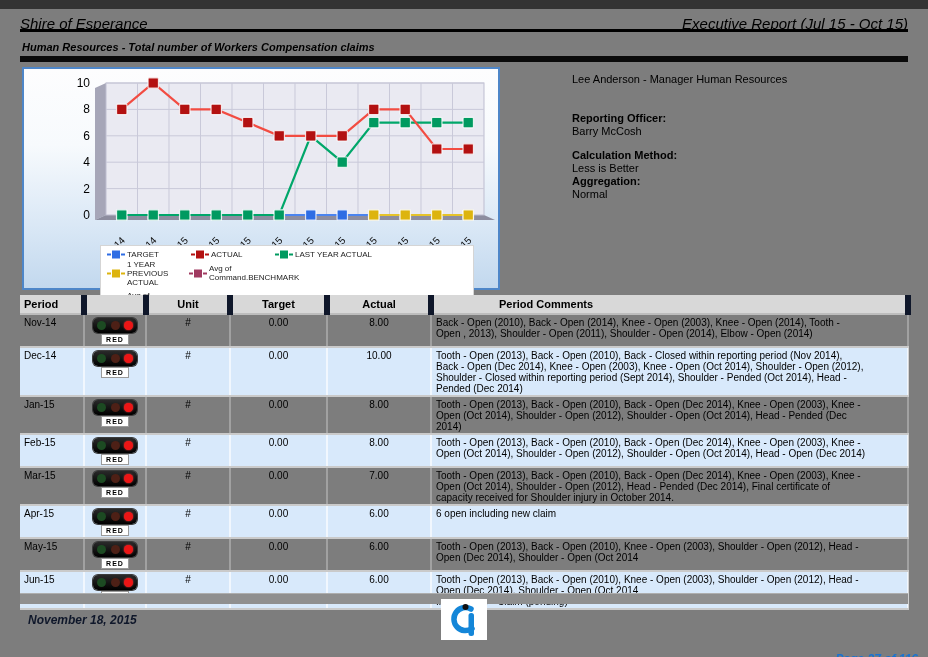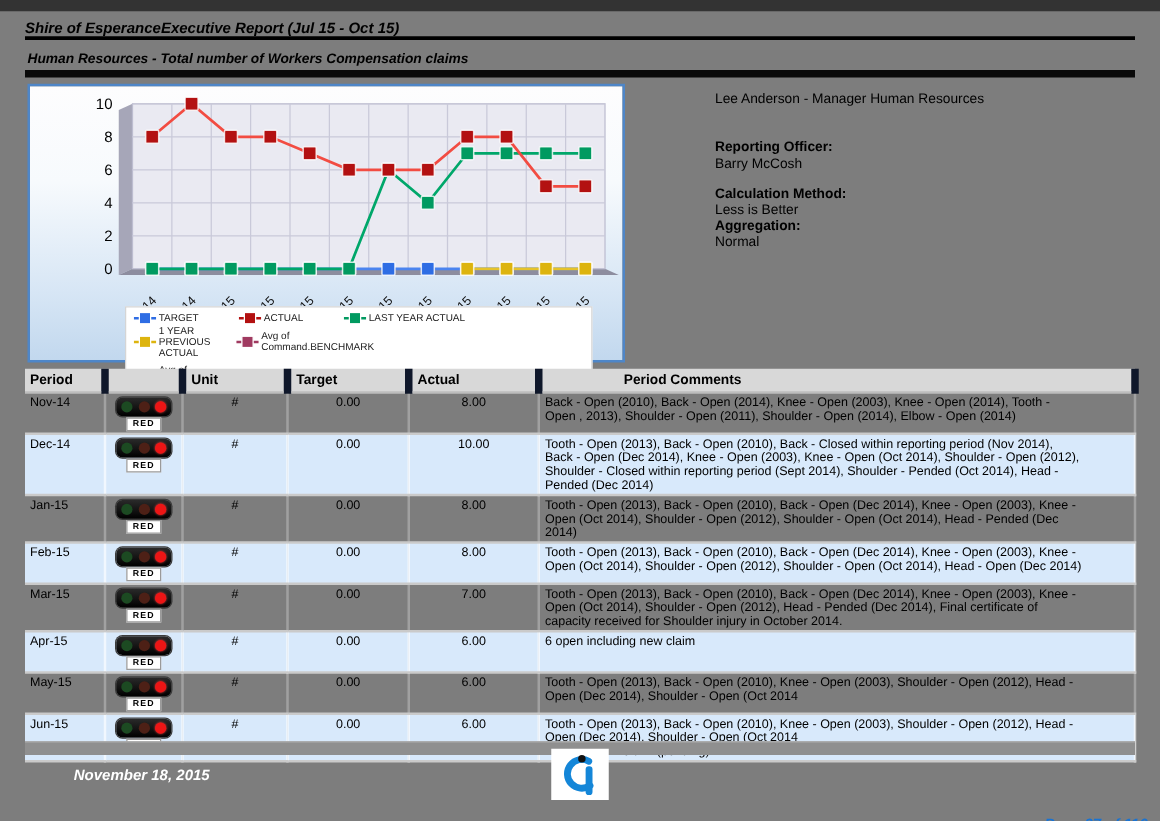--- a/index.html
+++ b/index.html
@@ -4,22 +4,22 @@
 <style>
   html,body{margin:0;padding:0;}
   body{
     width:928px;height:657px;position:relative;overflow:hidden;
     background:#7d7d7d;
     font-family:"Liberation Sans","DejaVu Sans",sans-serif;
     color:#000;
   }
   .top-strip{position:absolute;left:0;top:0;width:928px;height:9px;background:#333;}
   
-  .hdr{position:absolute;left:20px;top:15px;width:888px;display:flex;
-       font-size:12px;font-weight:700;font-style:italic;}
+  .hdr{position:absolute;left:20px;top:15px;width:888px;display:flex;justify-content:space-between;
+       font-size:15px;font-weight:400;font-style:italic;}
   .hdr-rule{position:absolute;left:20px;top:29px;width:888px;height:3px;background:#000;}
   .section-title{position:absolute;left:22px;top:41px;width:886px;font-size:11px;font-weight:700;font-style:italic;}
   .section-bar{position:absolute;left:20px;top:56px;width:888px;height:6px;background:#0a0a0a;}
   
   .chart-panel{
     position:absolute;left:22px;top:67px;width:478px;height:223px;
     background:linear-gradient(180deg,#fdfdfe 0%,#f7fafd 35%,#d7e6f5 75%,#c2d8ee 100%);
     border:2px solid #4e86c8;box-sizing:border-box;
   }
   .chart-svg{position:absolute;left:0;top:0;}
@@ -43,21 +43,21 @@
   .officers{position:absolute;left:572px;top:73px;width:330px;font-size:11px;line-height:13px;}
   .officers .lbl{font-weight:700;}
   .off-gap-lg{height:26px;}
   .off-gap-md{height:11px;}
   
   .kpi-table{position:absolute;left:20px;top:295px;width:888px;border-collapse:collapse;table-layout:fixed;}
   .kpi-table th{
     background:#d8d8d8;font-size:11px;font-weight:700;text-align:left;
     padding:2px 4px;border-right:6px solid #0f172a;border-bottom:2px solid #bdbdbd;height:14px;
   }
-  .kpi-table th.c{}
+  .kpi-table th.c{text-align:center;}
   .kpi-table th.comments-h{padding-left:65px;}
   .kpi-table td{
     font-size:10px;line-height:11px;vertical-align:top;padding:2px 4px 1px 4px;
     border-right:2px solid rgba(255,255,255,0.65);border-bottom:2px solid #cacaca;
   }
   .row-blue td{background:#d8e9fb;}
   .row-gray td{background:#7d7d7d;border-right-color:rgba(255,255,255,0.28);}
   td.c{text-align:center;}
   td.comments .cmt{max-width:430px;white-space:pre-line;}
   
@@ -71,21 +71,21 @@
   .lamp{width:9px;height:9px;border-radius:50%;}
   .lamp.g{background:#1c4a22;}
   .lamp.a{background:#4d2016;}
   .lamp.r{background:#ec1515;box-shadow:0 0 2px #ff4040;}
   .tl-label{
     display:inline-block;margin-top:1px;background:#fff;border:1px solid #9a9a9a;
     font-size:7px;font-weight:700;letter-spacing:1px;padding:0 4px;line-height:9px;color:#000;
   }
   .table-foot{position:absolute;left:20px;top:593px;width:888px;height:10px;background:#8f8f8f;border-top:1px solid #aeaeae;}
   
-  .footer-date{position:absolute;left:28px;top:613px;font-size:12px;font-weight:700;font-style:italic;color:#ffffff;margin-left:31px;}
+  .footer-date{position:absolute;left:28px;top:613px;font-size:12px;font-weight:700;font-style:italic;color:#0f172a;}
   .footer-page{position:absolute;right:10px;top:613px;font-size:12px;font-weight:700;font-style:italic;color:#1873d3;margin-top:39px;}
   .footer-logo{
     position:absolute;left:441px;top:599px;width:46px;height:41px;background:#fff;
     display:flex;align-items:center;justify-content:center;
   }
 </style>
 </head>
 <body>
 
 <div class="top-strip"></div>

